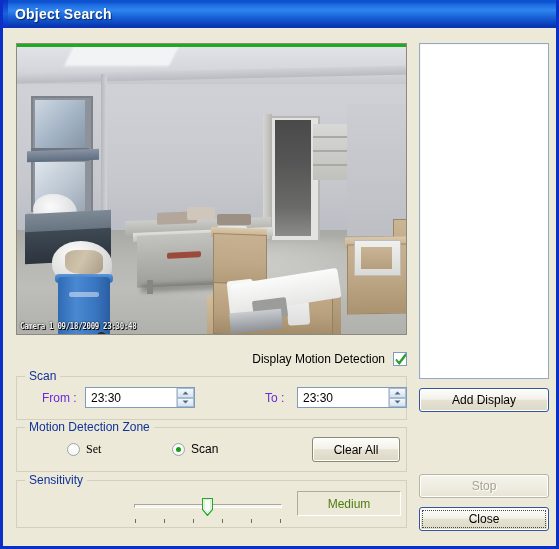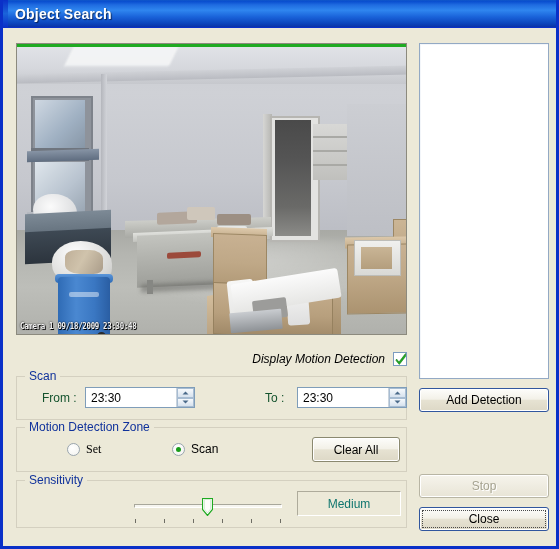--- a/index.html
+++ b/index.html
@@ -393,21 +393,20 @@
     width: 208px;
     height: 18px;
     display: flex;
     align-items: center;
     justify-content: flex-end;
     gap: 8px;
   }
   #dmd-label {
     font-size: 12px;
     color: #000000;
-    font-style: italic;
   }
   .checkbox {
     width: 14px;
     height: 14px;
     box-sizing: border-box;
     background: #ffffff;
     border: 1px solid #7b9bbf;
     position: relative;
     flex: none;
   }
@@ -435,21 +434,21 @@
     white-space: nowrap;
   }
   #grp-scan   { left: 13px; top: 348px; width: 391px; height: 44px; }
   #grp-zone   { left: 13px; top: 399px; width: 391px; height: 45px; }
   #grp-sens   { left: 13px; top: 452px; width: 391px; height: 48px; }
 
   
   .field-label {
     position: absolute;
     font-size: 12px;
-    color: #14532d;
+    color: #6d28d9;
     top: 14px;
   }
   .spinner {
     position: absolute;
     top: 10px;
     height: 21px;
     box-sizing: border-box;
     display: flex;
     background: #ffffff;
     border: 1px solid #7f9db9;
@@ -616,21 +615,21 @@
     width: 104px; height: 25px;
     box-sizing: border-box;
     background: #ece9d8;
     border: 1px solid #aeab9b;
     border-right-color: #ffffff;
     border-bottom-color: #ffffff;
     display: flex;
     align-items: center;
     justify-content: center;
     font-size: 12px;
-    color: #0f766e;
+    color: #4d7c0f;
   }
 </style>
 </head>
 <body>
 
 <div id="window">
 
   <div id="titlebar">
     <div class="tb-left"></div>
     <div id="title-text">Object Search</div>
@@ -793,21 +792,21 @@
           <span style="left:59px;"></span>
           <span style="left:88px;"></span>
           <span style="left:117px;"></span>
           <span style="left:146px;"></span>
         </span>
       </span>
 
       <span id="sens-readout">Medium</span>
     </div>
 
-    <span class="btn default" id="btn-add-bookmark">Add Detection</span>
+    <span class="btn default" id="btn-add-bookmark">Add Display</span>
     <span class="btn disabled" id="btn-stop">Stop</span>
     <span class="btn default focused" id="btn-close" style="position:absolute;">
       <span class="focus-ring"></span>
       <span>Close</span>
     </span>
 
   </div>
 </div>
 
 </body></html>

